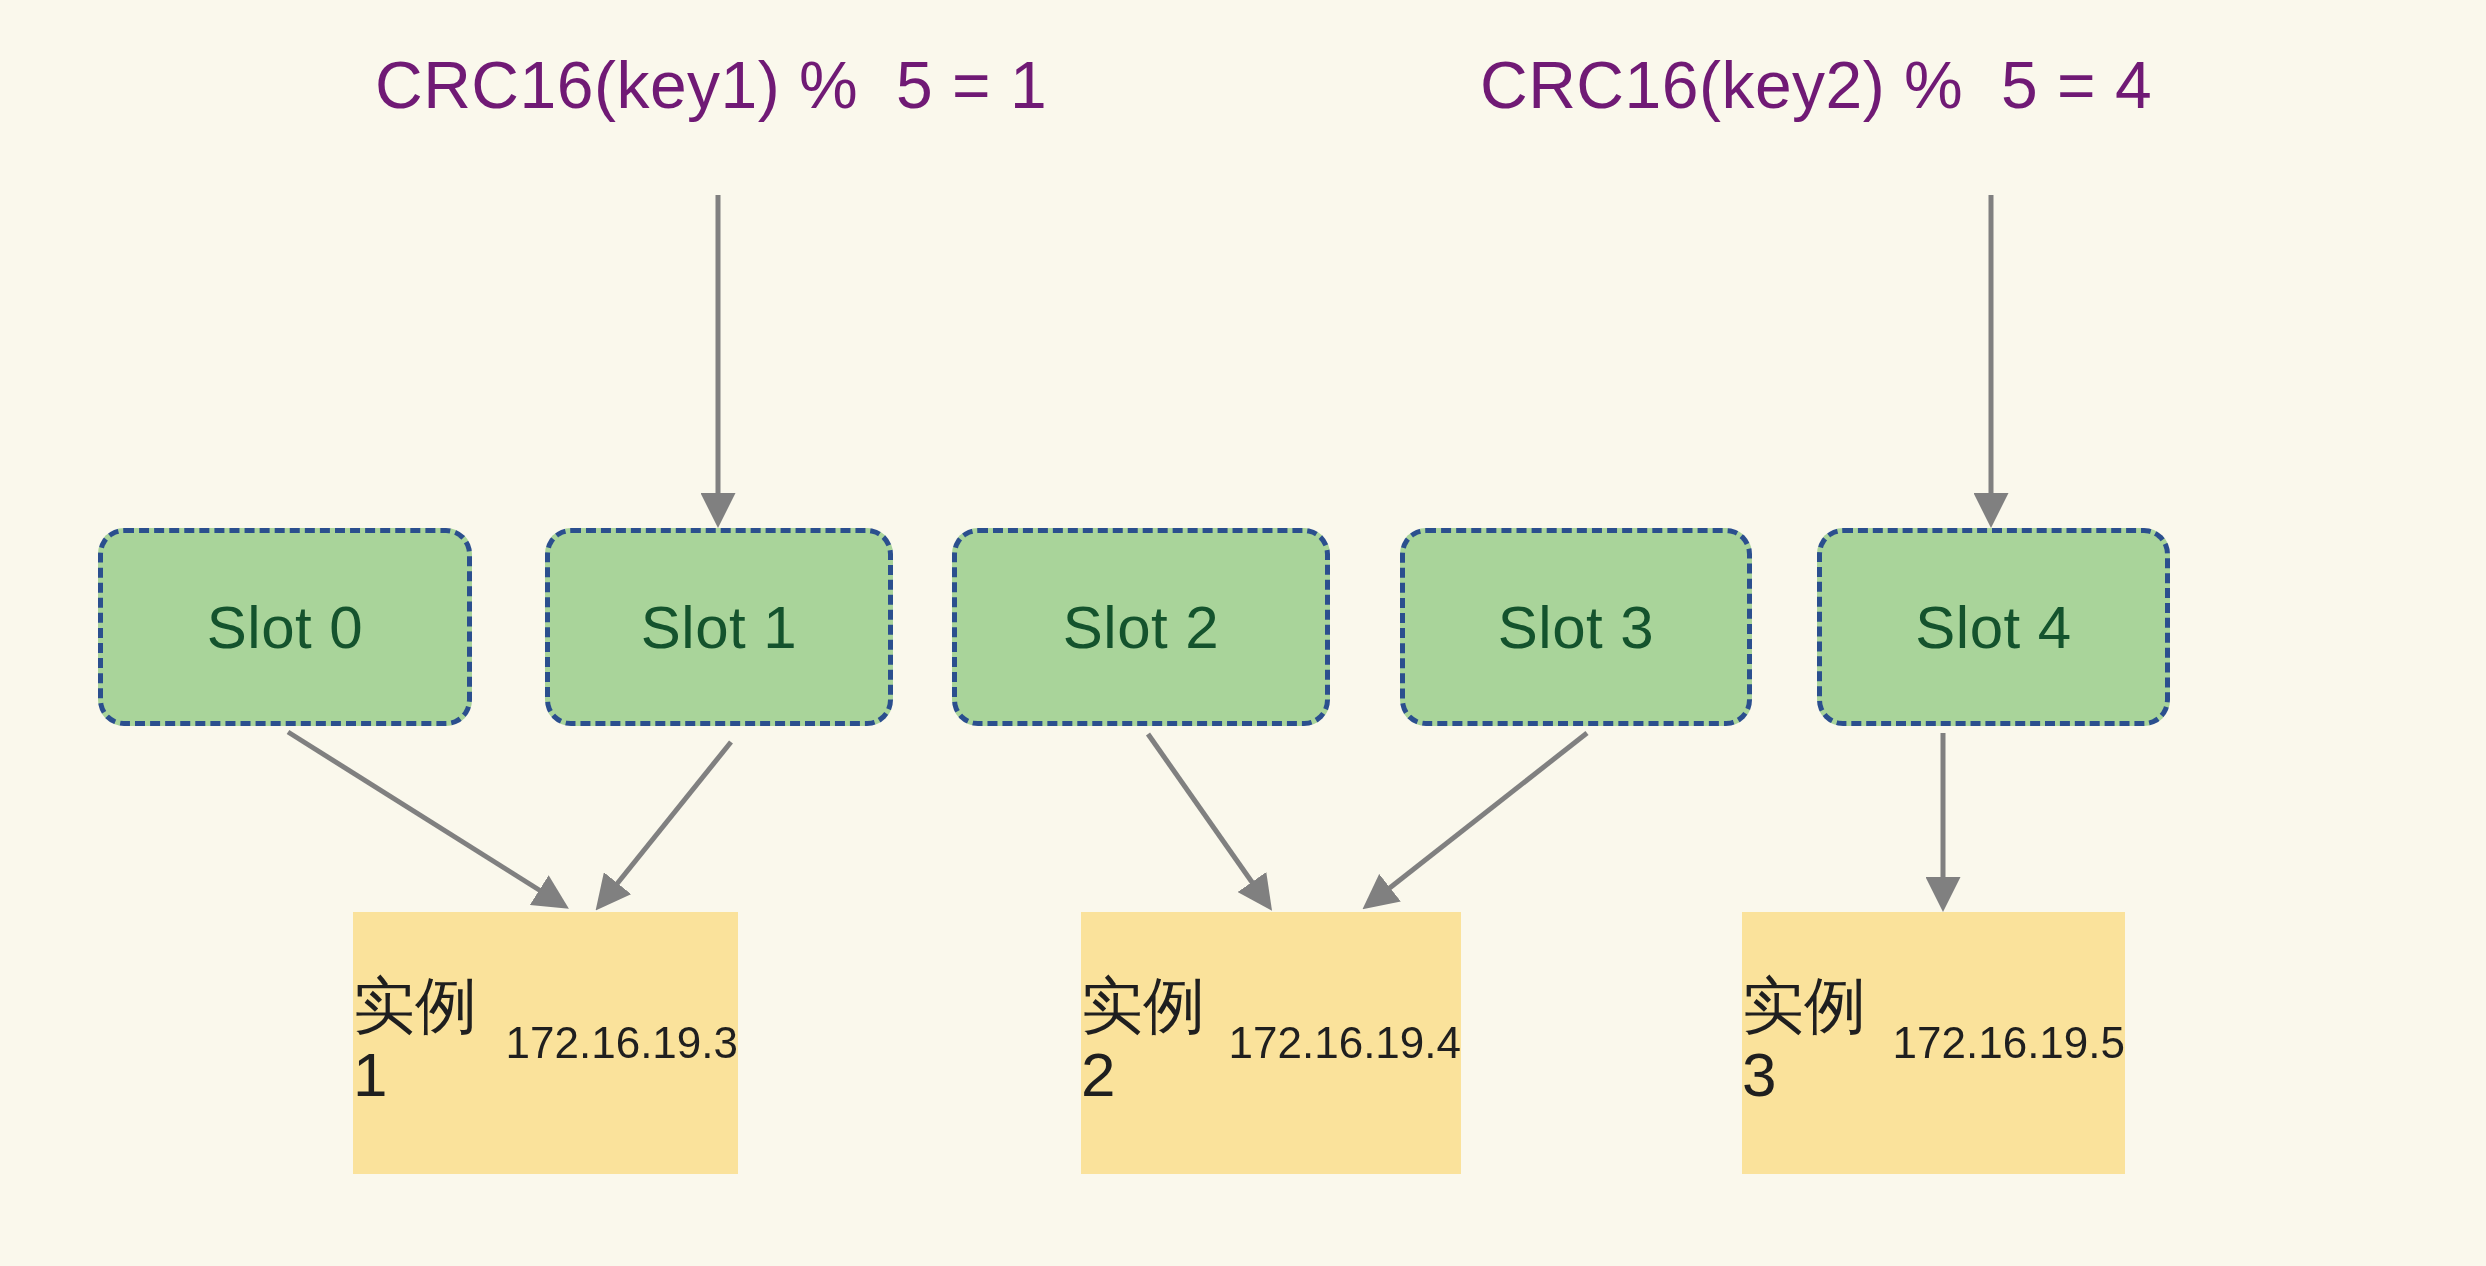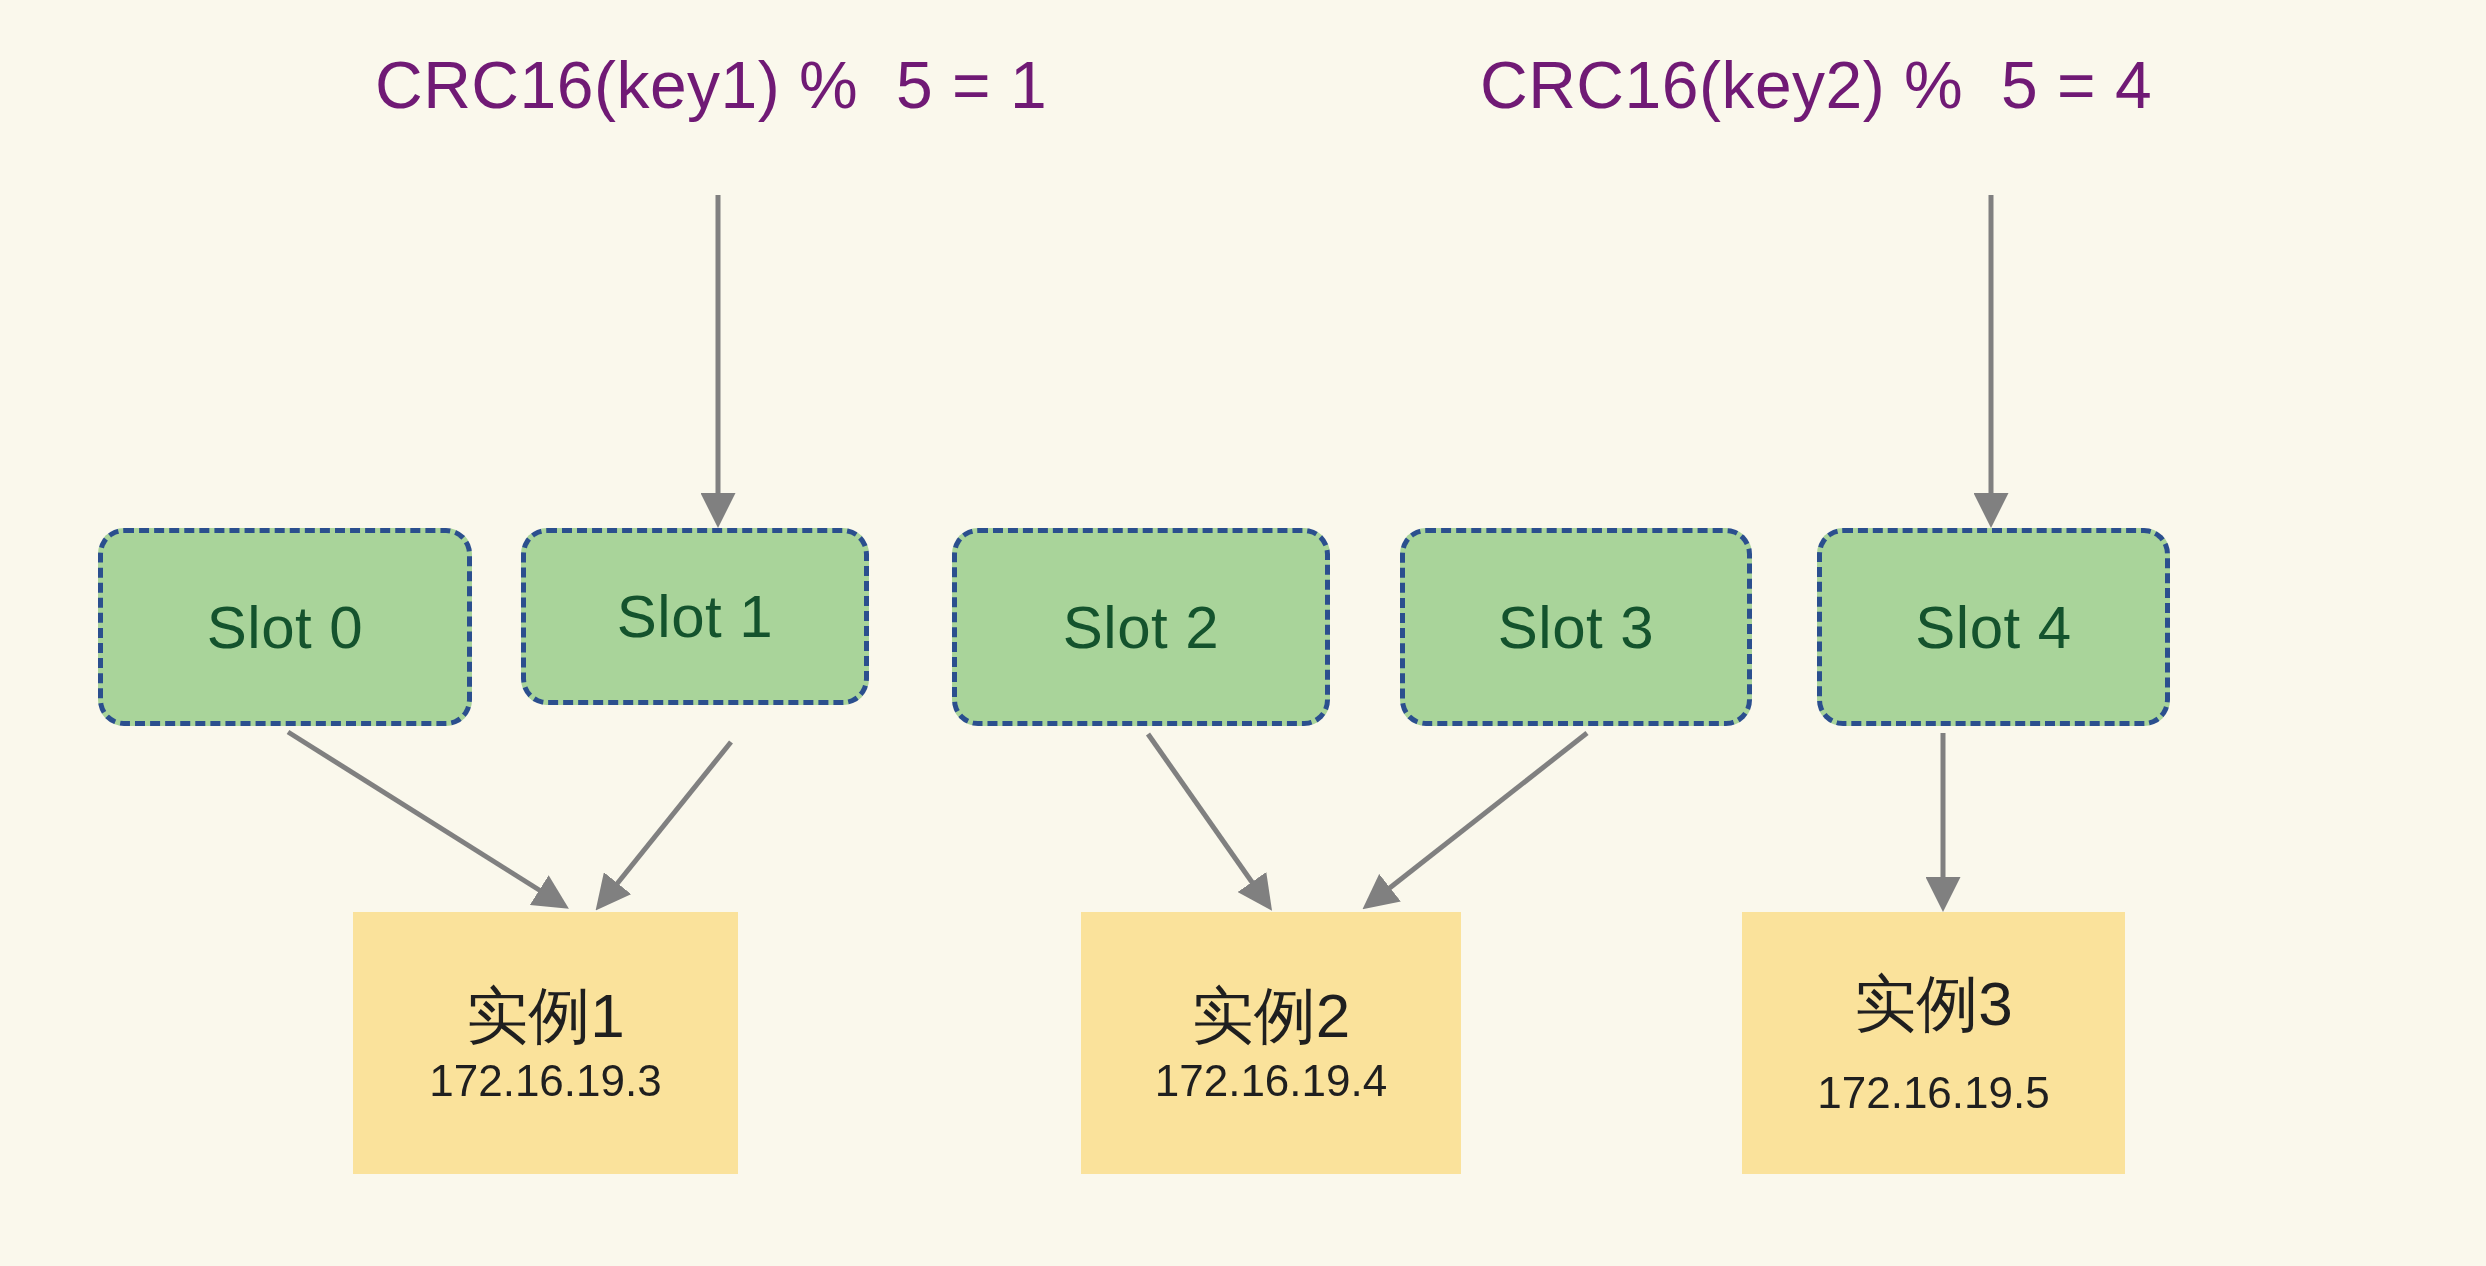--- a/index.html
+++ b/index.html
@@ -42,21 +42,21 @@
     justify-content: center;
     color: #14532d;
     font-size: 60px;
     letter-spacing: 0.5px;
   }
   .instance {
     position: absolute;
     box-sizing: border-box;
     background: #fae29b;
     display: flex;
-    flex-direction: column;
+    flex-direction: row;
     align-items: center;
     justify-content: center;
     color: #1f1f1f;
   }
   .instance .inst-title {
     font-size: 62px;
     line-height: 1.12;
     margin-bottom: 6px;
   }
   .instance .inst-addr {
@@ -85,21 +85,21 @@
         <line x1="1943" y1="733" x2="1943" y2="905" stroke="#808080" stroke-width="5" marker-end="url(#arrowhead)"></line>
       </g>
   </svg>
 
   <div class="formula" style="left: 375px; top: 52px;">CRC16(key1) %  5 = 1</div>
   <div class="formula" style="left: 1480px; top: 52px;">CRC16(key2) %  5 = 4</div>
 
   <div class="slot" style="left: 98px; top: 528px; width: 374px; height: 198px;">
     <span>Slot 0</span>
   </div>
-  <div class="slot" style="left: 521px; top: 528px; width: 348px; height: 177px;">
+  <div class="slot" style="left: 545px; top: 528px; width: 348px; height: 198px;">
     <span>Slot 1</span>
   </div>
   <div class="slot" style="left: 952px; top: 528px; width: 378px; height: 198px;">
     <span>Slot 2</span>
   </div>
   <div class="slot" style="left: 1400px; top: 528px; width: 352px; height: 198px;">
     <span>Slot 3</span>
   </div>
   <div class="slot" style="left: 1817px; top: 528px; width: 353px; height: 198px;">
     <span>Slot 4</span>

